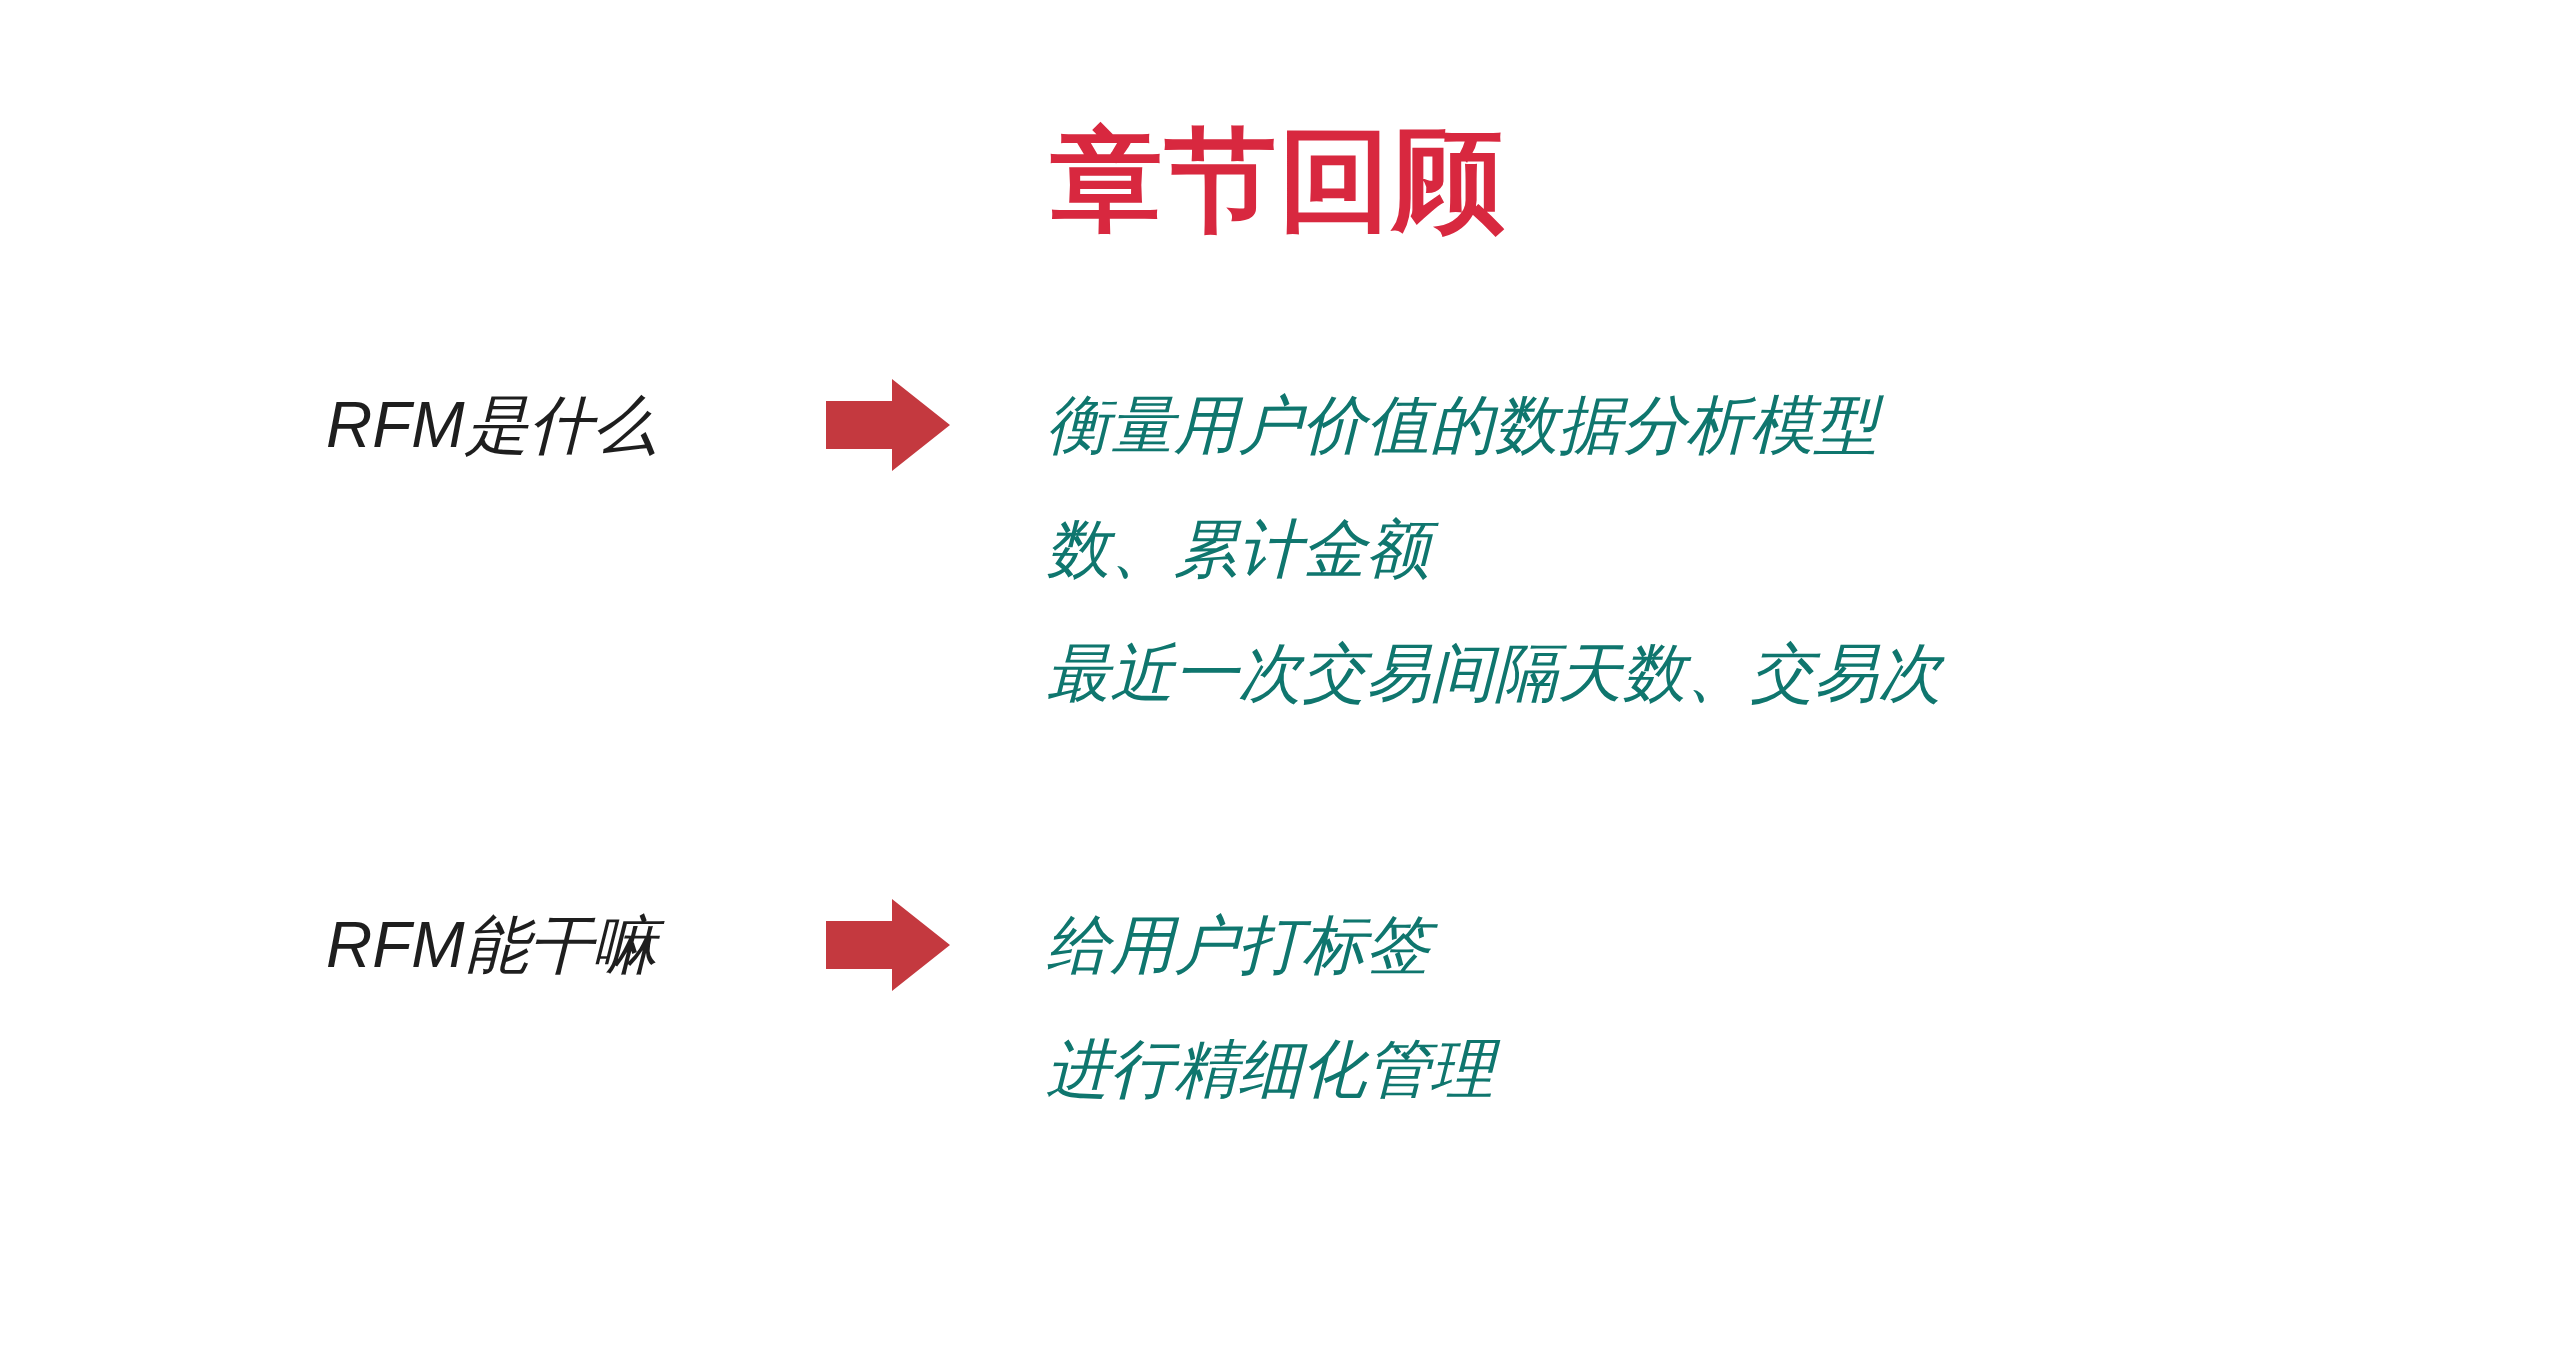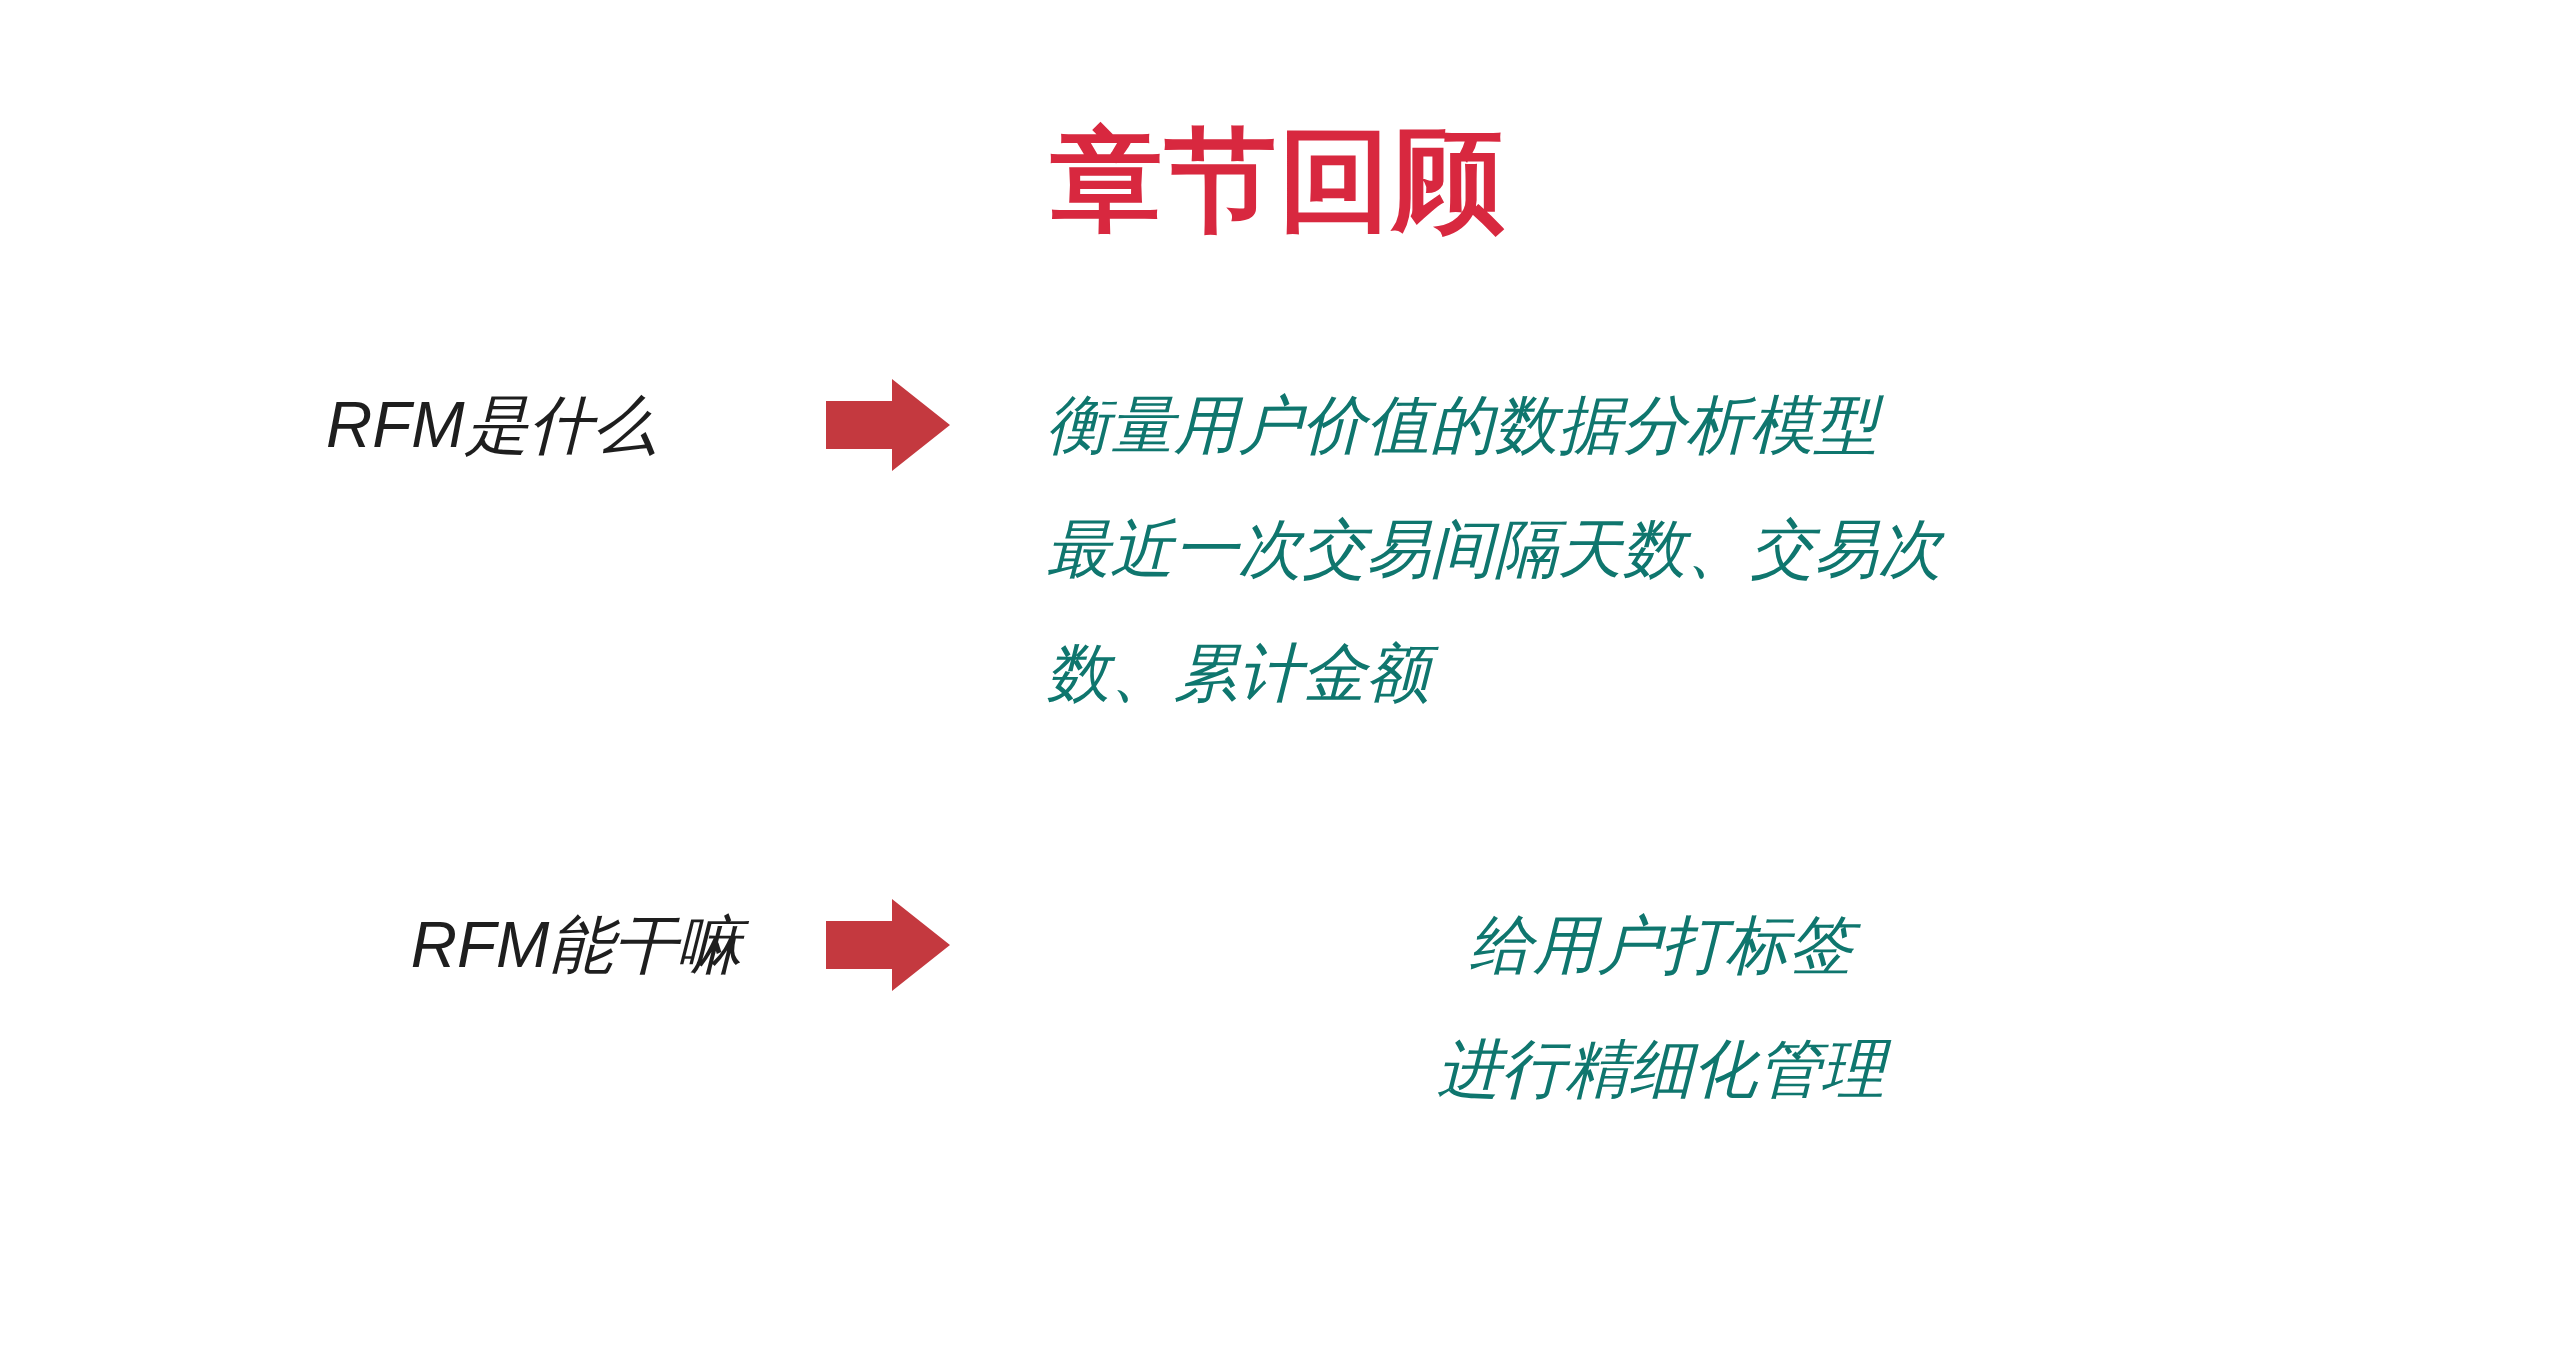--- a/index.html
+++ b/index.html
@@ -34,21 +34,21 @@
   }
 
   
   .row {
     position: absolute;
     display: flex;
     align-items: flex-start;
     font-style: italic;
   }
   .row-1 { left: 0; top: 378px; }
-  .row-2 { left: 0; top: 898px; text-align: center; }
+  .row-2 { left: 0; top: 898px; }
 
   .label-cell {
     position: relative;
     width: 500px;
     margin-left: 326px;
     flex: 0 0 500px;
   }
   .row-label {
     font-size: 64px;
     line-height: 94px;
@@ -103,22 +103,22 @@
     </div>
 
     <div class="arrow-cell">
       <svg class="arrow-icon" viewBox="0 0 124 92">
         <polygon points="0,22 66,22 66,0 124,46 66,92 66,70 0,70" fill="#C4393F"></polygon>
       </svg>
     </div>
 
     <div class="content-cell">
       <div class="content-line">衡量用户价值的数据分析模型</div>
+      <div class="content-line">数、累计金额</div>
       <div class="content-line">最近一次交易间隔天数、交易次</div>
-      <div class="content-line">数、累计金额</div>
     </div>
 
   </div>
 
   <div class="row row-2">
 
     <div class="label-cell">
       <div class="row-label">RFM能干嘛</div>
     </div>
 

